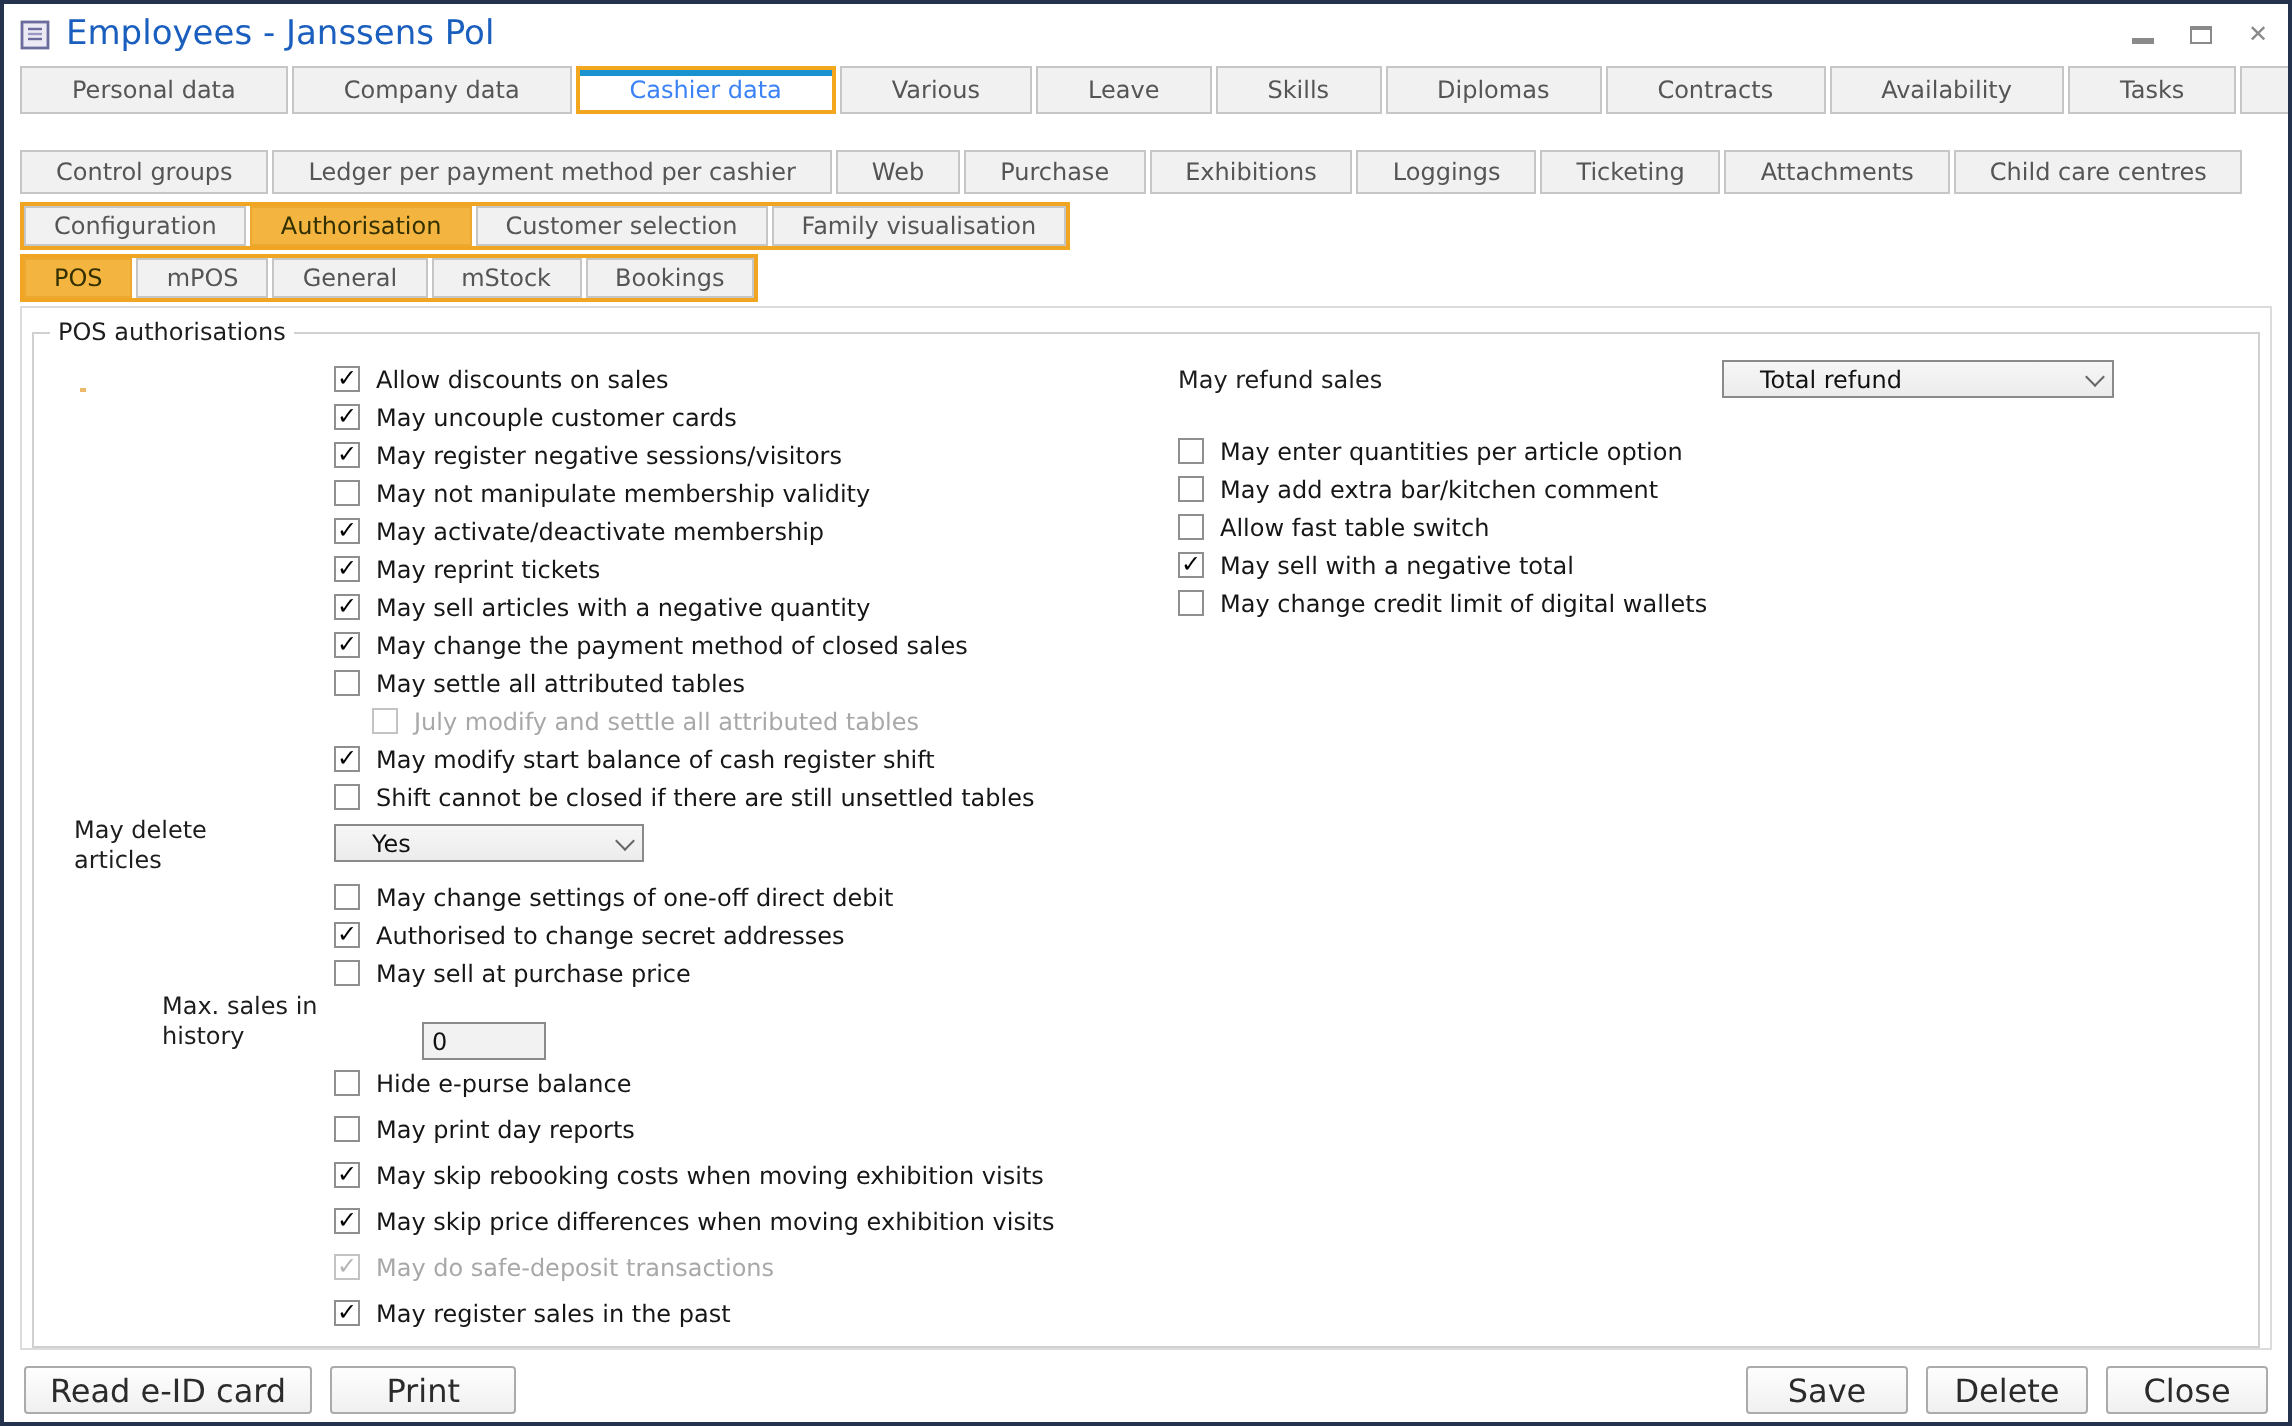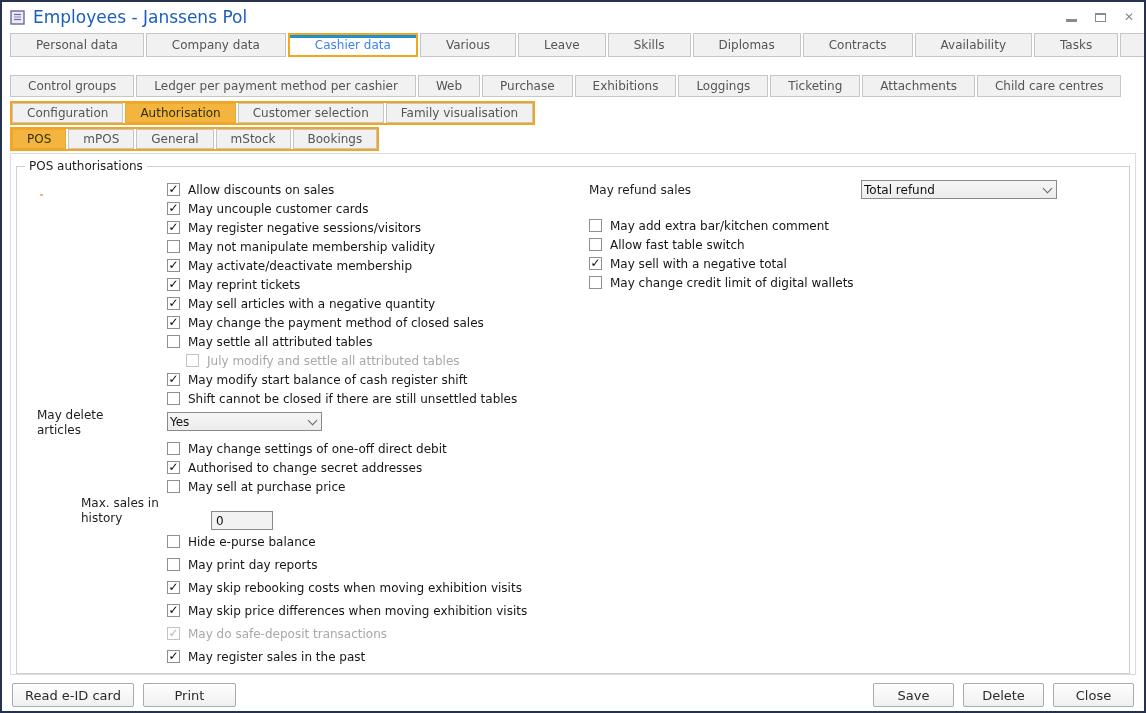--- a/index.html
+++ b/index.html
@@ -57,41 +57,41 @@
     font-size:12px; line-height:11px; color:#000; flex:none; font-weight:bold;
   }
   .cb.dis { border-color:#c3c3c3; color:#b4b4b4; }
   .cb-label { margin-left:8px; white-space:nowrap; }
   .cb-label.dis { color:#a8a8a8; }
   .ctl-row { height:27px; margin-bottom:4px; }
   .input-row { height:34px; align-items:flex-end;margin-left:44px; }
   .dd {
     height:19px; box-sizing:border-box; border:1px solid #8a8a8a;
     background:linear-gradient(#f6f6f6,#ececec);
-    display:flex; align-items:center; padding-left:2px; font-size:12px; color:#111; cursor:default;
+    display:flex; align-items:center; padding-left:18px; font-size:12px; color:#111; cursor:default;
   }
   .dd-left { width:155px; }
   .dd-right { width:196px; }
   .dd-btn { margin-left:auto; width:18px; display:flex; align-items:center; justify-content:center; }
   .caret { width:6px; height:6px; border-left:1px solid #666; border-bottom:1px solid #666; transform:rotate(-45deg); margin-top:-3px; }
   .txt {
     width:62px; height:19px; box-sizing:border-box; border:1px solid #8a8a8a; background:#f2f2f2;
     font-family:"DejaVu Sans", sans-serif; font-size:12px; color:#111; padding:0 4px;
   }
   .r-lbl { color:#1d1d1d; }
   .vgap { height:17px; }
   
   .footer { height:40px; flex:none; display:flex; align-items:center; padding:0 10px; }
   .btn-group { display:flex; gap:9px; }
   .btn-group.right { margin-left:auto; }
   .btn {
     height:24px; box-sizing:border-box; min-width:93px; padding:0 12px;
     background:linear-gradient(#fefefe,#f0f0f0); border:1px solid #ababab; border-radius:2px;
     display:flex; align-items:center; justify-content:center;
-    font-size:13px; color:#2b2b2b; cursor:default;
+    font-size:16px; color:#2b2b2b; cursor:default;
   }
   .btn-group.right .btn { min-width:81px; }
 </style>
 </head>
 <body>
 
 <div class="window">
 
   <div class="titlebar">
     <svg width="15" height="15" viewBox="0 0 15 15">
@@ -329,20 +329,26 @@
                 <span class="dd-val">Total refund</span>
                 <span class="dd-btn">
                   <i class="caret"></i>
                 </span>
               </div>
             </div>
             <div class="vgap"></div>
             <div class="row">
               <div class="ctl">
                 <span class="cb"></span>
+                <span class="cb-label">May enter quantities per article option</span>
+              </div>
+            </div>
+            <div class="row">
+              <div class="ctl">
+                <span class="cb"></span>
                 <span class="cb-label">May add extra bar/kitchen comment</span>
               </div>
             </div>
             <div class="row">
               <div class="ctl">
                 <span class="cb"></span>
                 <span class="cb-label">Allow fast table switch</span>
               </div>
             </div>
             <div class="row">

